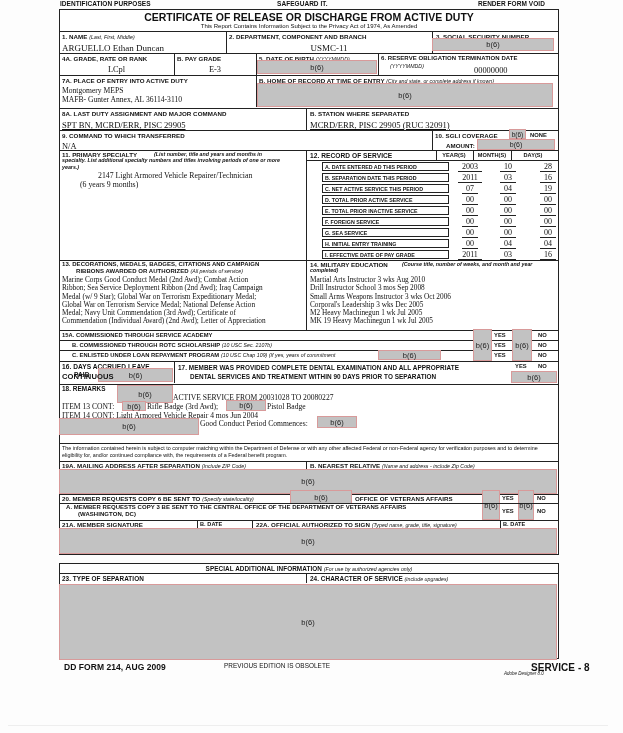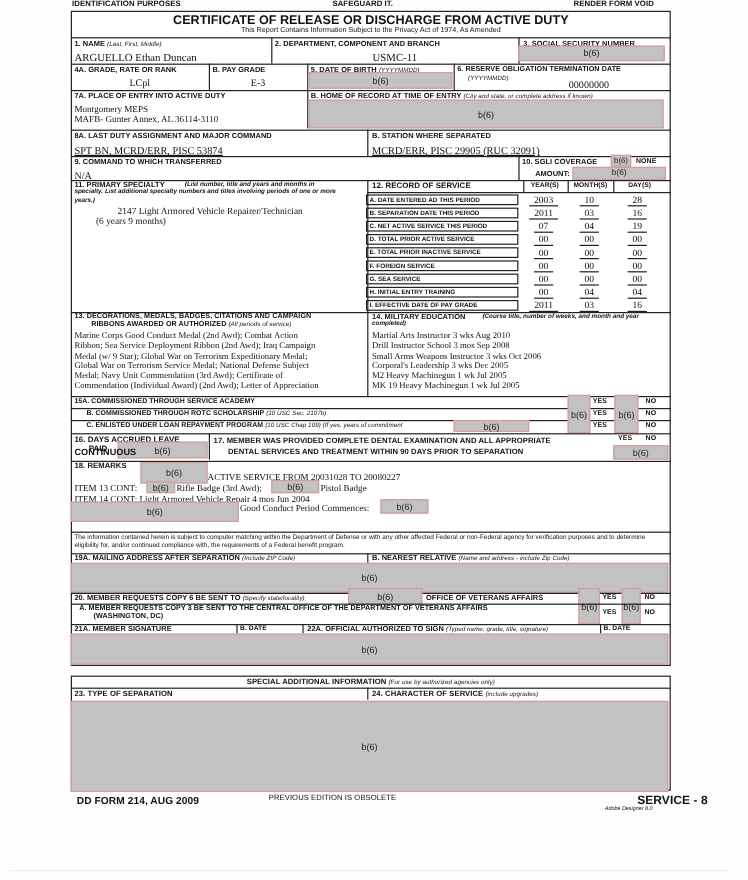--- a/index.html
+++ b/index.html
@@ -8,21 +8,21 @@
   .abs { position: absolute; }
   .lbl { font-family: "Liberation Sans", sans-serif; font-weight: bold; font-size: 6.2px; text-transform: uppercase; white-space: nowrap; letter-spacing: 0.05px; }
   .lbl i { font-weight: normal; text-transform: none; font-size: 5.2px; }
   .val { font-family: "Liberation Serif", serif; font-size: 8.4px; white-space: nowrap; }
   .b { border: 1px solid #222; }
   .red { background: #c2c2c2; border: 1px solid #d89a9a; display: flex; align-items: center; justify-content: center; font-family: "Liberation Sans", sans-serif; font-size: 7.5px; color: #222; }
   .center { text-align: center; }
   .tiny { font-family: "Liberation Sans", sans-serif; font-size: 5.3px; }
   .hline { position: absolute; height: 1px; background: #222; }
   .vline { position: absolute; width: 1px; background: #222; }
-  .rec-row { position: absolute; left: 303px; width: 253px; height: 11px; }
+  .rec-row { position: absolute; left: 320px; width: 253px; height: 11px; }
   .rec-row .rl { position: absolute; left: 2px; top: 1px; width: 127px; height: 9px; border: 1px solid #222; padding-left: 2px; font-size: 5.3px; font-weight: bold; line-height: 8px; font-family: "Liberation Sans", sans-serif; text-transform: uppercase; white-space: nowrap; overflow: hidden; }
   .rec-row .rv { position: absolute; top: 0; width: 36px; text-align: center; font-family: "Liberation Serif", serif; font-size: 8px; line-height: 11px; }
   .rec-row .rv span { border-bottom: 1px solid #222; padding: 0 4px; }
 </style>
 </head>
 <body>
 
 <div class="abs lbl" style="left:60px;top:0px;font-size:6.5px;">IDENTIFICATION PURPOSES</div>
 <div class="abs lbl" style="left:277px;top:0px;font-size:6.5px;">SAFEGUARD IT.</div>
 <div class="abs lbl" style="left:478px;top:0px;font-size:6.5px;">RENDER FORM VOID</div>
@@ -59,21 +59,21 @@
 <div class="hline" style="left:59px;top:75px;width:500px;"></div>
 <div class="abs lbl" style="left:62px;top:77px;">7a. PLACE OF ENTRY INTO ACTIVE DUTY</div>
 <div class="abs val" style="left:62px;top:86px;font-size:7.6px;">Montgomery MEPS</div>
 <div class="abs val" style="left:62px;top:95px;font-size:7.6px;">MAFB- Gunter Annex, AL 36114-3110</div>
 <div class="vline" style="left:256px;top:75px;height:32px;"></div>
 <div class="abs lbl" style="left:259px;top:77px;"><span>b. HOME OF RECORD AT TIME OF ENTRY</span> <i>(City and state, or complete address if known)</i></div>
 <div class="abs red" style="left:257px;top:83px;width:296px;height:24px;">b(6)</div>
 
 <div class="hline" style="left:59px;top:108px;width:500px;"></div>
 <div class="abs lbl" style="left:62px;top:110px;">8a. LAST DUTY ASSIGNMENT AND MAJOR COMMAND</div>
-<div class="abs val" style="left:62px;top:120px;font-size:8.6px;text-decoration:underline;">SPT BN, MCRD/ERR, PISC 53874</div>
+<div class="abs val" style="left:62px;top:120px;font-size:8.6px;text-decoration:underline;">SPT BN, MCRD/ERR, PISC 29905</div>
 <div class="vline" style="left:306px;top:108px;height:22px;"></div>
 <div class="abs lbl" style="left:310px;top:110px;">b. STATION WHERE SEPARATED</div>
 <div class="abs val" style="left:310px;top:120px;font-size:8.6px;text-decoration:underline;">MCRD/ERR, PISC 29905 (RUC 32091)</div>
 
 <div class="hline" style="left:59px;top:130px;width:500px;"></div>
 <div class="abs lbl" style="left:62px;top:132px;">9. COMMAND TO WHICH TRANSFERRED</div>
 <div class="abs val" style="left:62px;top:142px;">N/A</div>
 <div class="vline" style="left:432px;top:130px;height:20px;"></div>
 <div class="abs lbl" style="left:435px;top:132px;">10. SGLI COVERAGE</div>
 <div class="abs red" style="left:509px;top:129px;width:17px;height:10px;font-size:6.5px;">b(6)</div>
@@ -152,21 +152,21 @@
   <div class="rv" style="left:210px;"><span>16</span></div>
 </div>
 
 <div class="hline" style="left:59px;top:260px;width:500px;"></div>
 <div class="abs lbl" style="left:62px;top:261px;font-size:6px;">13. DECORATIONS, MEDALS, BADGES, CITATIONS AND CAMPAIGN</div>
 <div class="abs lbl" style="left:76px;top:268px;font-size:6px;"><span>RIBBONS AWARDED OR AUTHORIZED</span> <i>(All periods of service)</i></div>
 <div class="abs val" style="left:62px;top:276px;font-size:7.3px;line-height:8.3px;">
   <div>Marine Corps  Good Conduct Medal (2nd Awd); Combat Action</div>
   <div>Ribbon; Sea Service Deployment Ribbon (2nd Awd); Iraq Campaign</div>
   <div>Medal (w/ 9 Star); Global War on Terrorism Expeditionary Medal;</div>
-  <div>Global War on Terrorism Service Medal; National Defense Subject</div>
+  <div>Global War on Terrorism Service Medal; National Defense Action</div>
   <div>Medal; Navy Unit Commendation (3rd Awd); Certificate of</div>
   <div>Commendation (Individual Award) (2nd Awd); Letter of Appreciation</div>
 </div>
 <div class="vline" style="left:306px;top:260px;height:70px;"></div>
 <div class="abs lbl" style="left:310px;top:261px;">14. MILITARY EDUCATION</div>
 <div class="abs tiny" style="left:310px;top:261px;width:245px;font-style:italic;font-weight:bold;line-height:6.4px;text-indent:92px;white-space:normal;">(Course title, number of weeks, and month and year completed)</div>
 <div class="abs val" style="left:310px;top:276px;font-size:7.3px;line-height:8.3px;">
   <div>Martial Arts Instructor 3 wks Aug 2010</div>
   <div>Drill Instructor School 3 mos Sep 2008</div>
   <div>Small Arms Weapons Instructor 3 wks Oct 2006</div>

